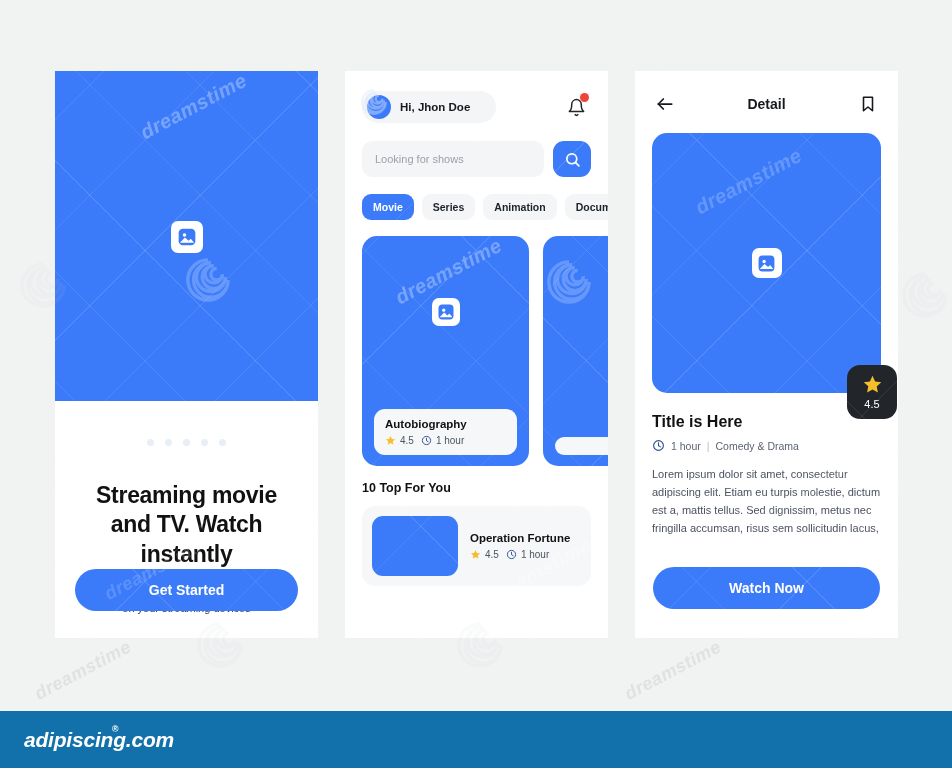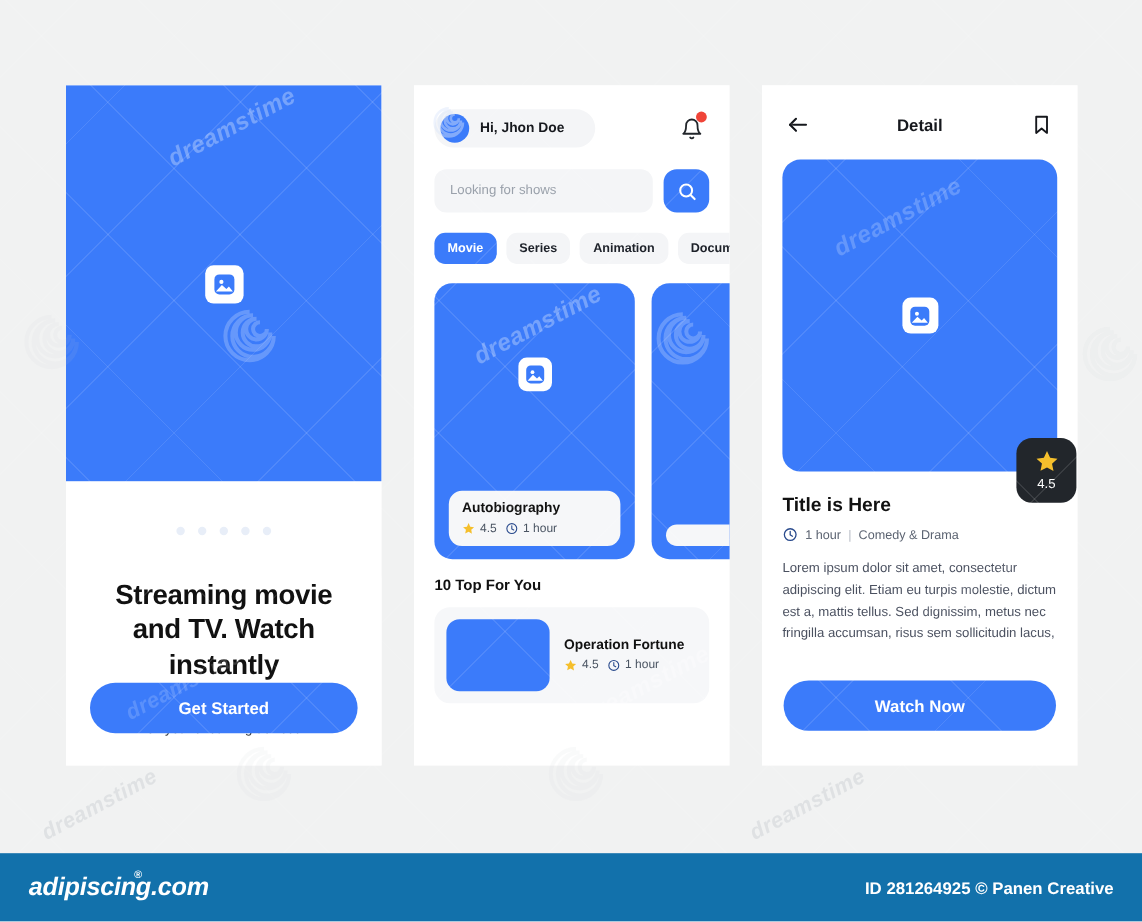--- a/index.html
+++ b/index.html
@@ -337,16 +337,15 @@
   <div class="wm-text" style="left:100px;top:560px;font-size:18px;opacity:.55;">dreamstime</div>
   <div class="wm-text" style="left:755px;top:480px;font-size:18px;opacity:.5;">dreamstime</div>
   <div class="wm-text" style="left:30px;top:660px;font-size:18px;color:rgba(190,195,200,0.35);">dreamstime</div>
   <div class="wm-text" style="left:620px;top:660px;font-size:18px;color:rgba(190,195,200,0.35);">dreamstime</div>
 
   <div class="footer">
     <div class="ds-logo">
       <span class="ds-reg">®</span>
       <span>adipiscing.com</span>
     </div>
-    <div class="ds-id">ID 281264925 © Panen Creative</div>
   </div>
 
 </div>
 
 </body></html>

